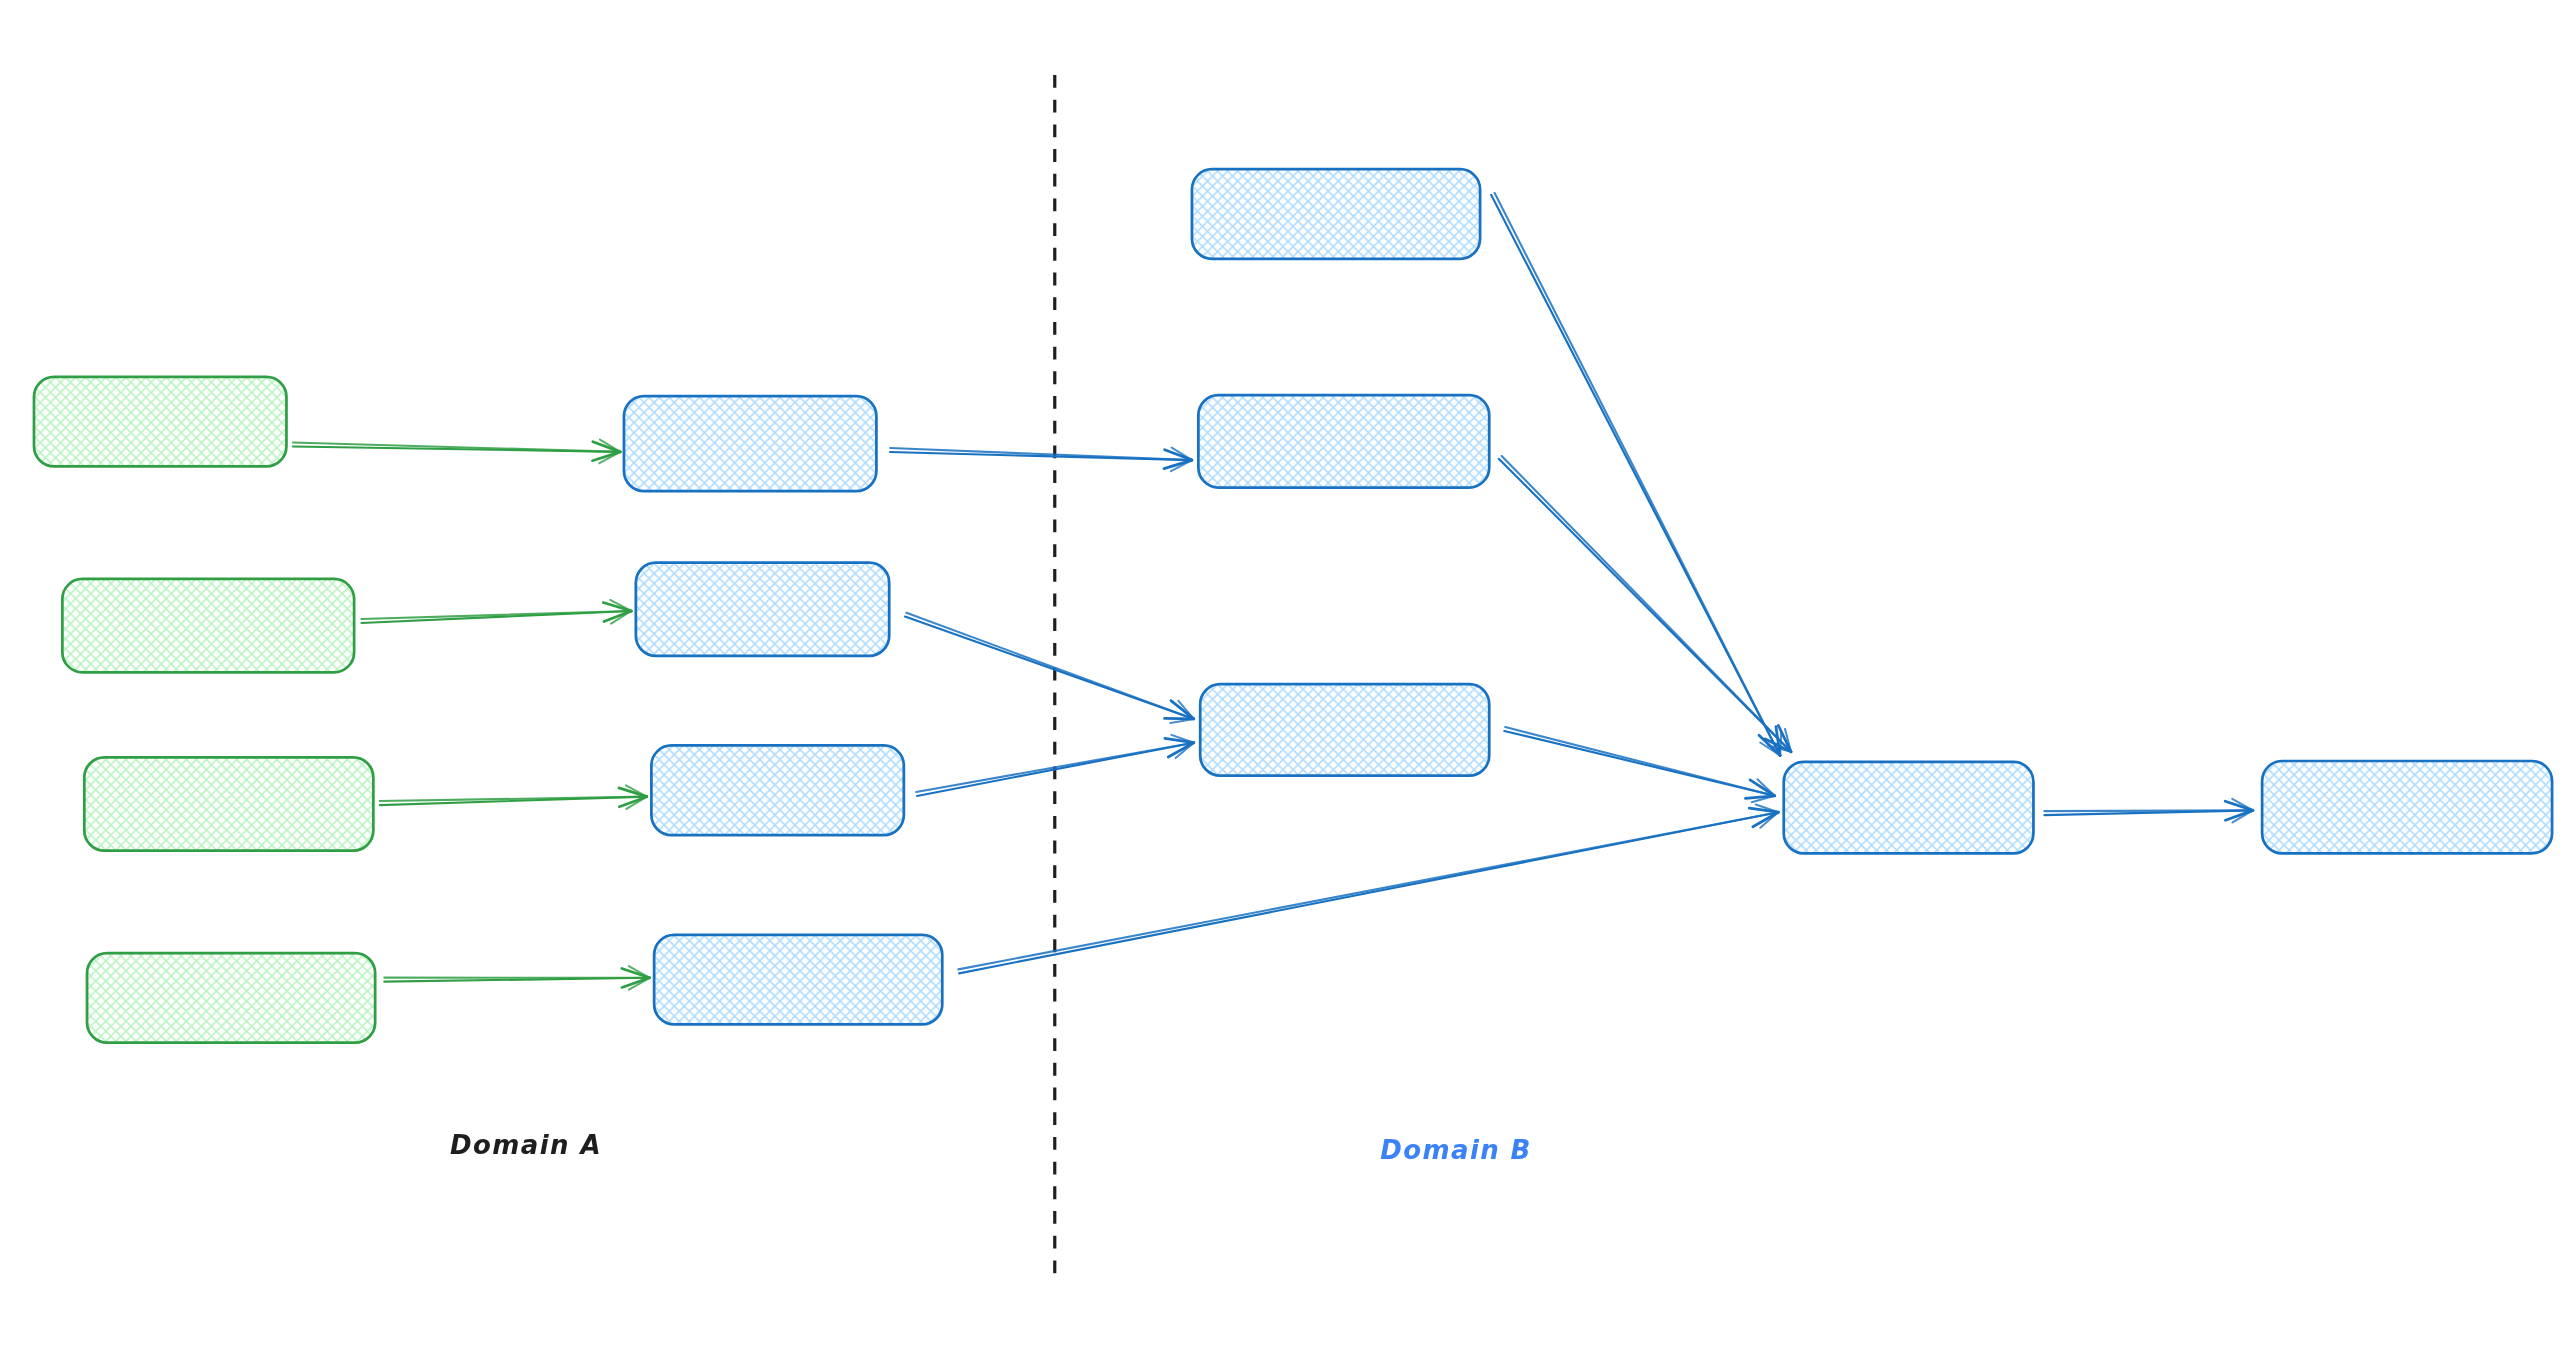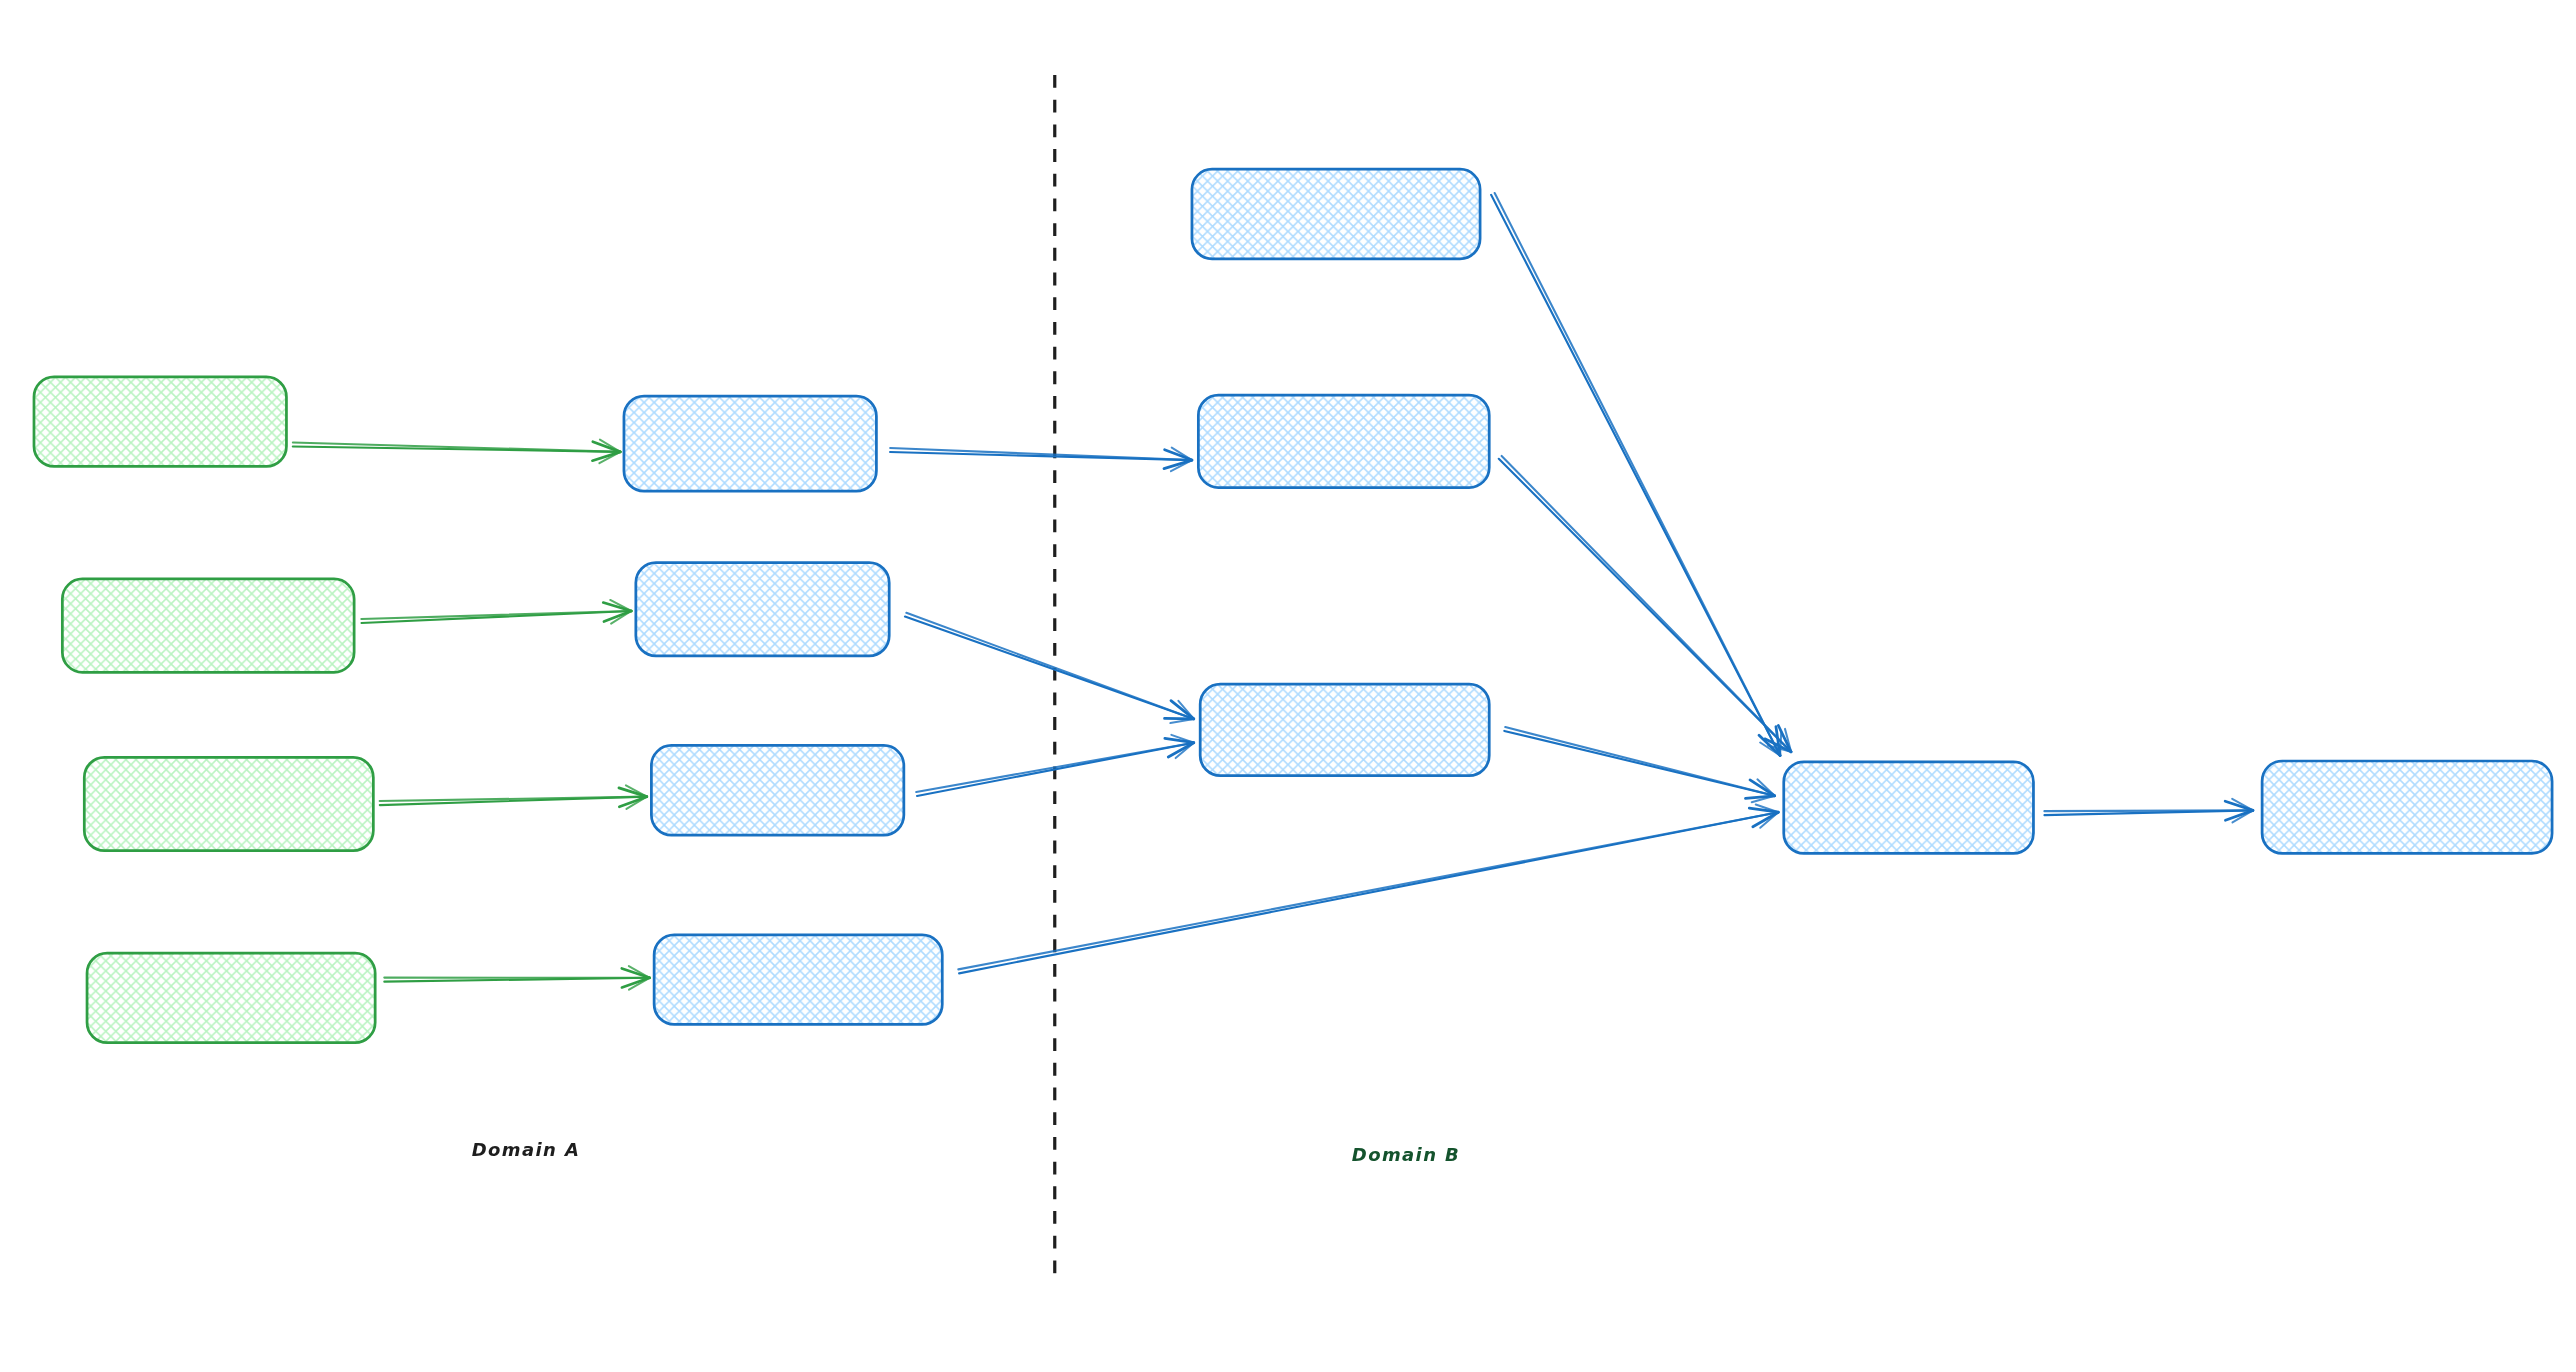--- a/index.html
+++ b/index.html
@@ -20,21 +20,21 @@
     left: 0;
     top: 0;
     display: block;
   }
   .diagram-label {
     position: absolute;
     transform: translate(-50%, -100%);
     font-family: "DejaVu Sans", sans-serif;
     font-style: italic;
     font-weight: 600;
-    font-size: 18px;
+    font-size: 26px;
     letter-spacing: 1.4px;
     color: #1e1e1e;
     white-space: nowrap;
   }
 </style>
 </head>
 <body>
 
 <div class="canvas-wrap">
   <svg class="diagram" width="2576" height="1372" viewBox="0 0 2816 1500" xmlns="http://www.w3.org/2000/svg">
@@ -151,15 +151,15 @@
       <rect x="695" y="615" width="277" height="102" rx="22" ry="22" fill="url(#hatch-blue)" stroke="#1971c2" stroke-width="3"></rect>
       <rect x="712" y="815" width="276" height="98" rx="22" ry="22" fill="url(#hatch-blue)" stroke="#1971c2" stroke-width="3"></rect>
       <rect x="715" y="1022" width="315" height="98" rx="22" ry="22" fill="url(#hatch-blue)" stroke="#1971c2" stroke-width="3"></rect>
       <rect x="1303" y="185" width="315" height="98" rx="22" ry="22" fill="url(#hatch-blue)" stroke="#1971c2" stroke-width="3"></rect>
       <rect x="1310" y="432" width="318" height="101" rx="22" ry="22" fill="url(#hatch-blue)" stroke="#1971c2" stroke-width="3"></rect>
       <rect x="1312" y="748" width="316" height="100" rx="22" ry="22" fill="url(#hatch-blue)" stroke="#1971c2" stroke-width="3"></rect>
       <rect x="1950" y="833" width="273" height="100" rx="22" ry="22" fill="url(#hatch-blue)" stroke="#1971c2" stroke-width="3"></rect>
       <rect x="2473" y="832" width="317" height="101" rx="22" ry="22" fill="url(#hatch-blue)" stroke="#1971c2" stroke-width="3"></rect>
     </svg>
   <div class="diagram-label" style="left: 526px; top: 1160px; color: rgb(30, 30, 30);">Domain A</div>
-  <div class="diagram-label" style="left: 1406px; top: 1165px; color: #14532d; text-align: right;">Domain B</div>
+  <div class="diagram-label" style="left: 1456px; top: 1165px; color: #3b82f6; text-align: right;">Domain B</div>
 </div>
 
 
 </body></html>

